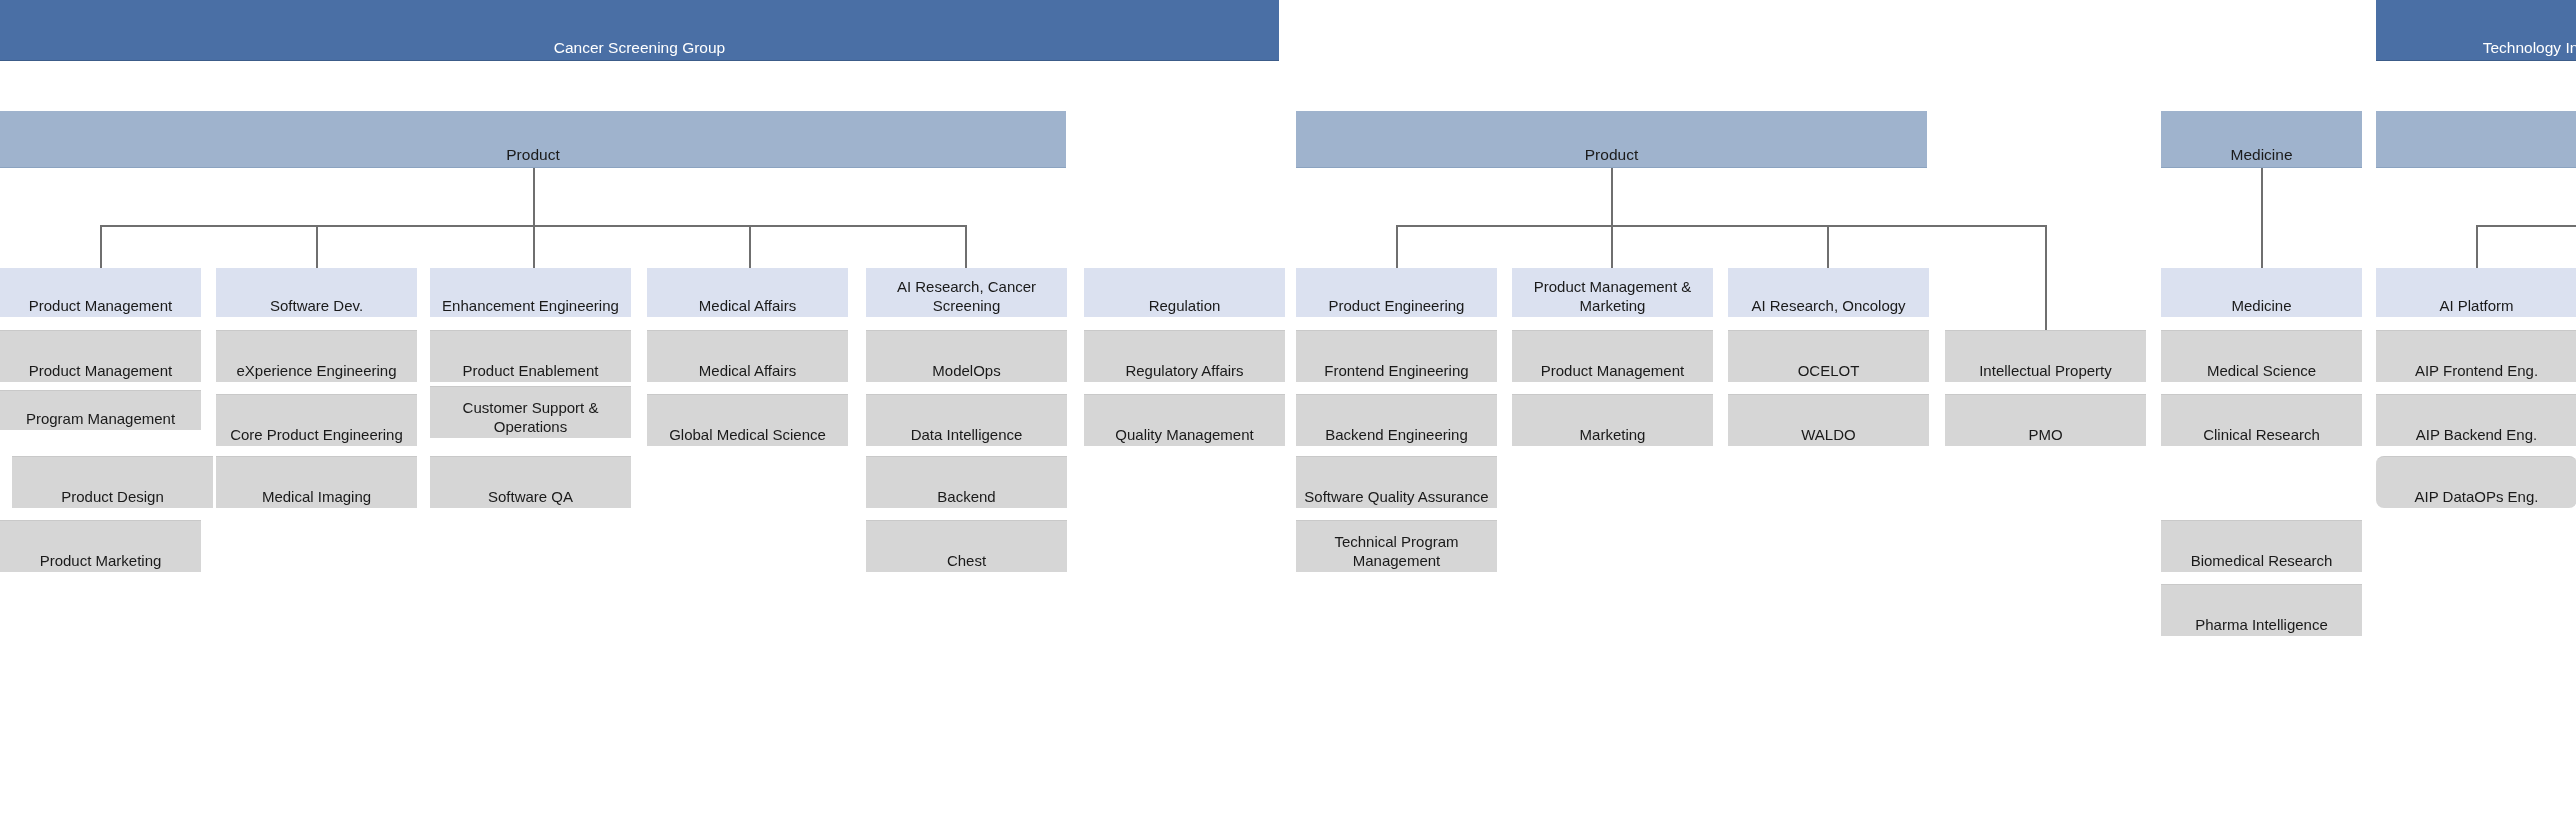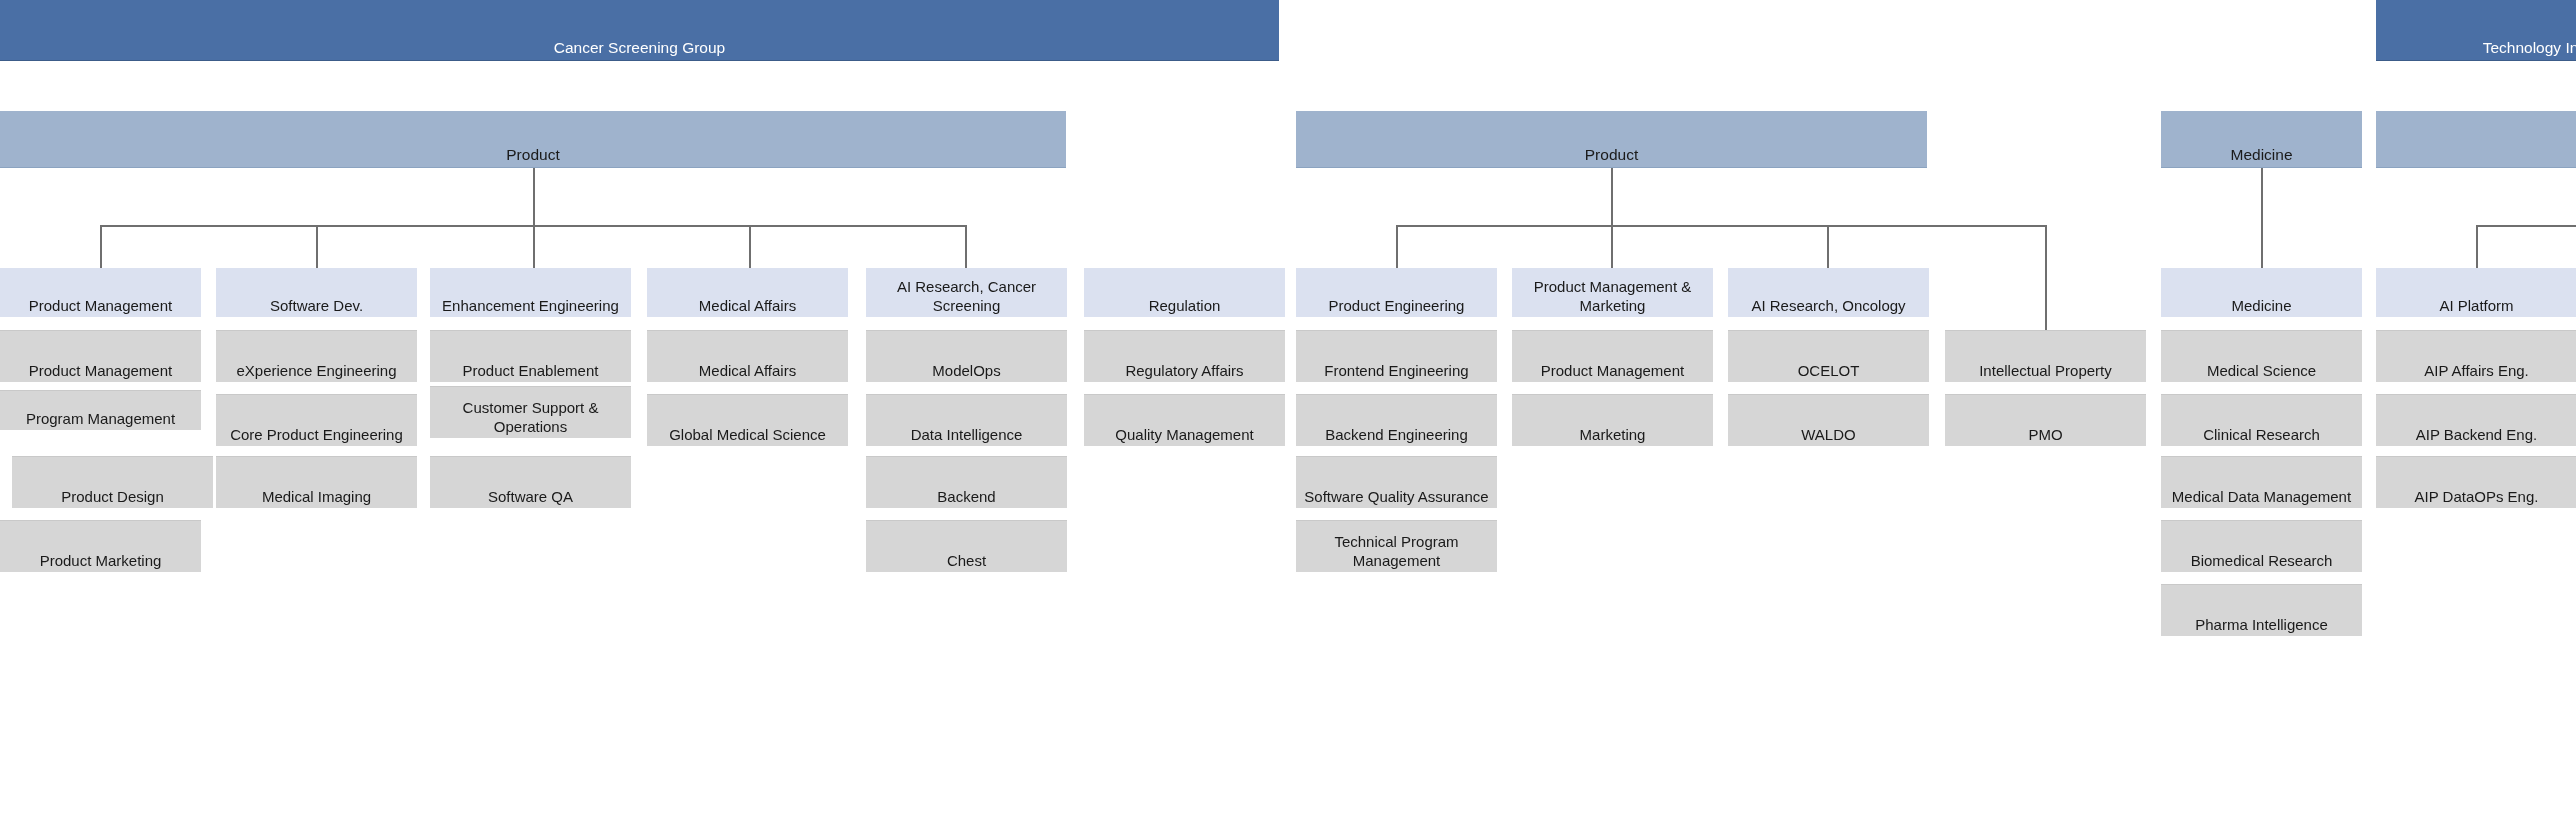--- a/index.html
+++ b/index.html
@@ -228,37 +228,34 @@
 
   <div class="box team" style="left:2161px;top:268px;width:201px;height:50px;">
     <span>Medicine</span>
   </div>
   <div class="box sub" style="left:2161px;top:330px;width:201px;height:52px;">
     <span>Medical Science</span>
   </div>
   <div class="box sub" style="left:2161px;top:394px;width:201px;height:52px;">
     <span>Clinical Research</span>
   </div>
-  <div class="box sub" style="left:2161px;top:456px;width:201px;height:52px;">
-    <span>Medical Data Management</span>
-  </div>
   <div class="box sub" style="left:2161px;top:520px;width:201px;height:52px;">
     <span>Biomedical Research</span>
   </div>
   <div class="box sub" style="left:2161px;top:584px;width:201px;height:52px;">
     <span>Pharma Intelligence</span>
   </div>
 
   <div class="box team" style="left:2376px;top:268px;width:201px;height:50px;">
     <span>AI Platform</span>
   </div>
   <div class="box sub" style="left:2376px;top:330px;width:201px;height:52px;">
-    <span>AIP Affairs Eng.</span>
+    <span>AIP Frontend Eng.</span>
   </div>
   <div class="box sub" style="left:2376px;top:394px;width:201px;height:52px;">
     <span>AIP Backend Eng.</span>
   </div>
-  <div class="box sub" style="left:2376px;top:456px;width:201px;height:52px;">
+  <div class="box sub" style="left:2376px;top:456px;width:201px;height:52px;border-radius:8px;">
     <span>AIP DataOPs Eng.</span>
   </div>
 
 </div>
 
 
 </body></html>

